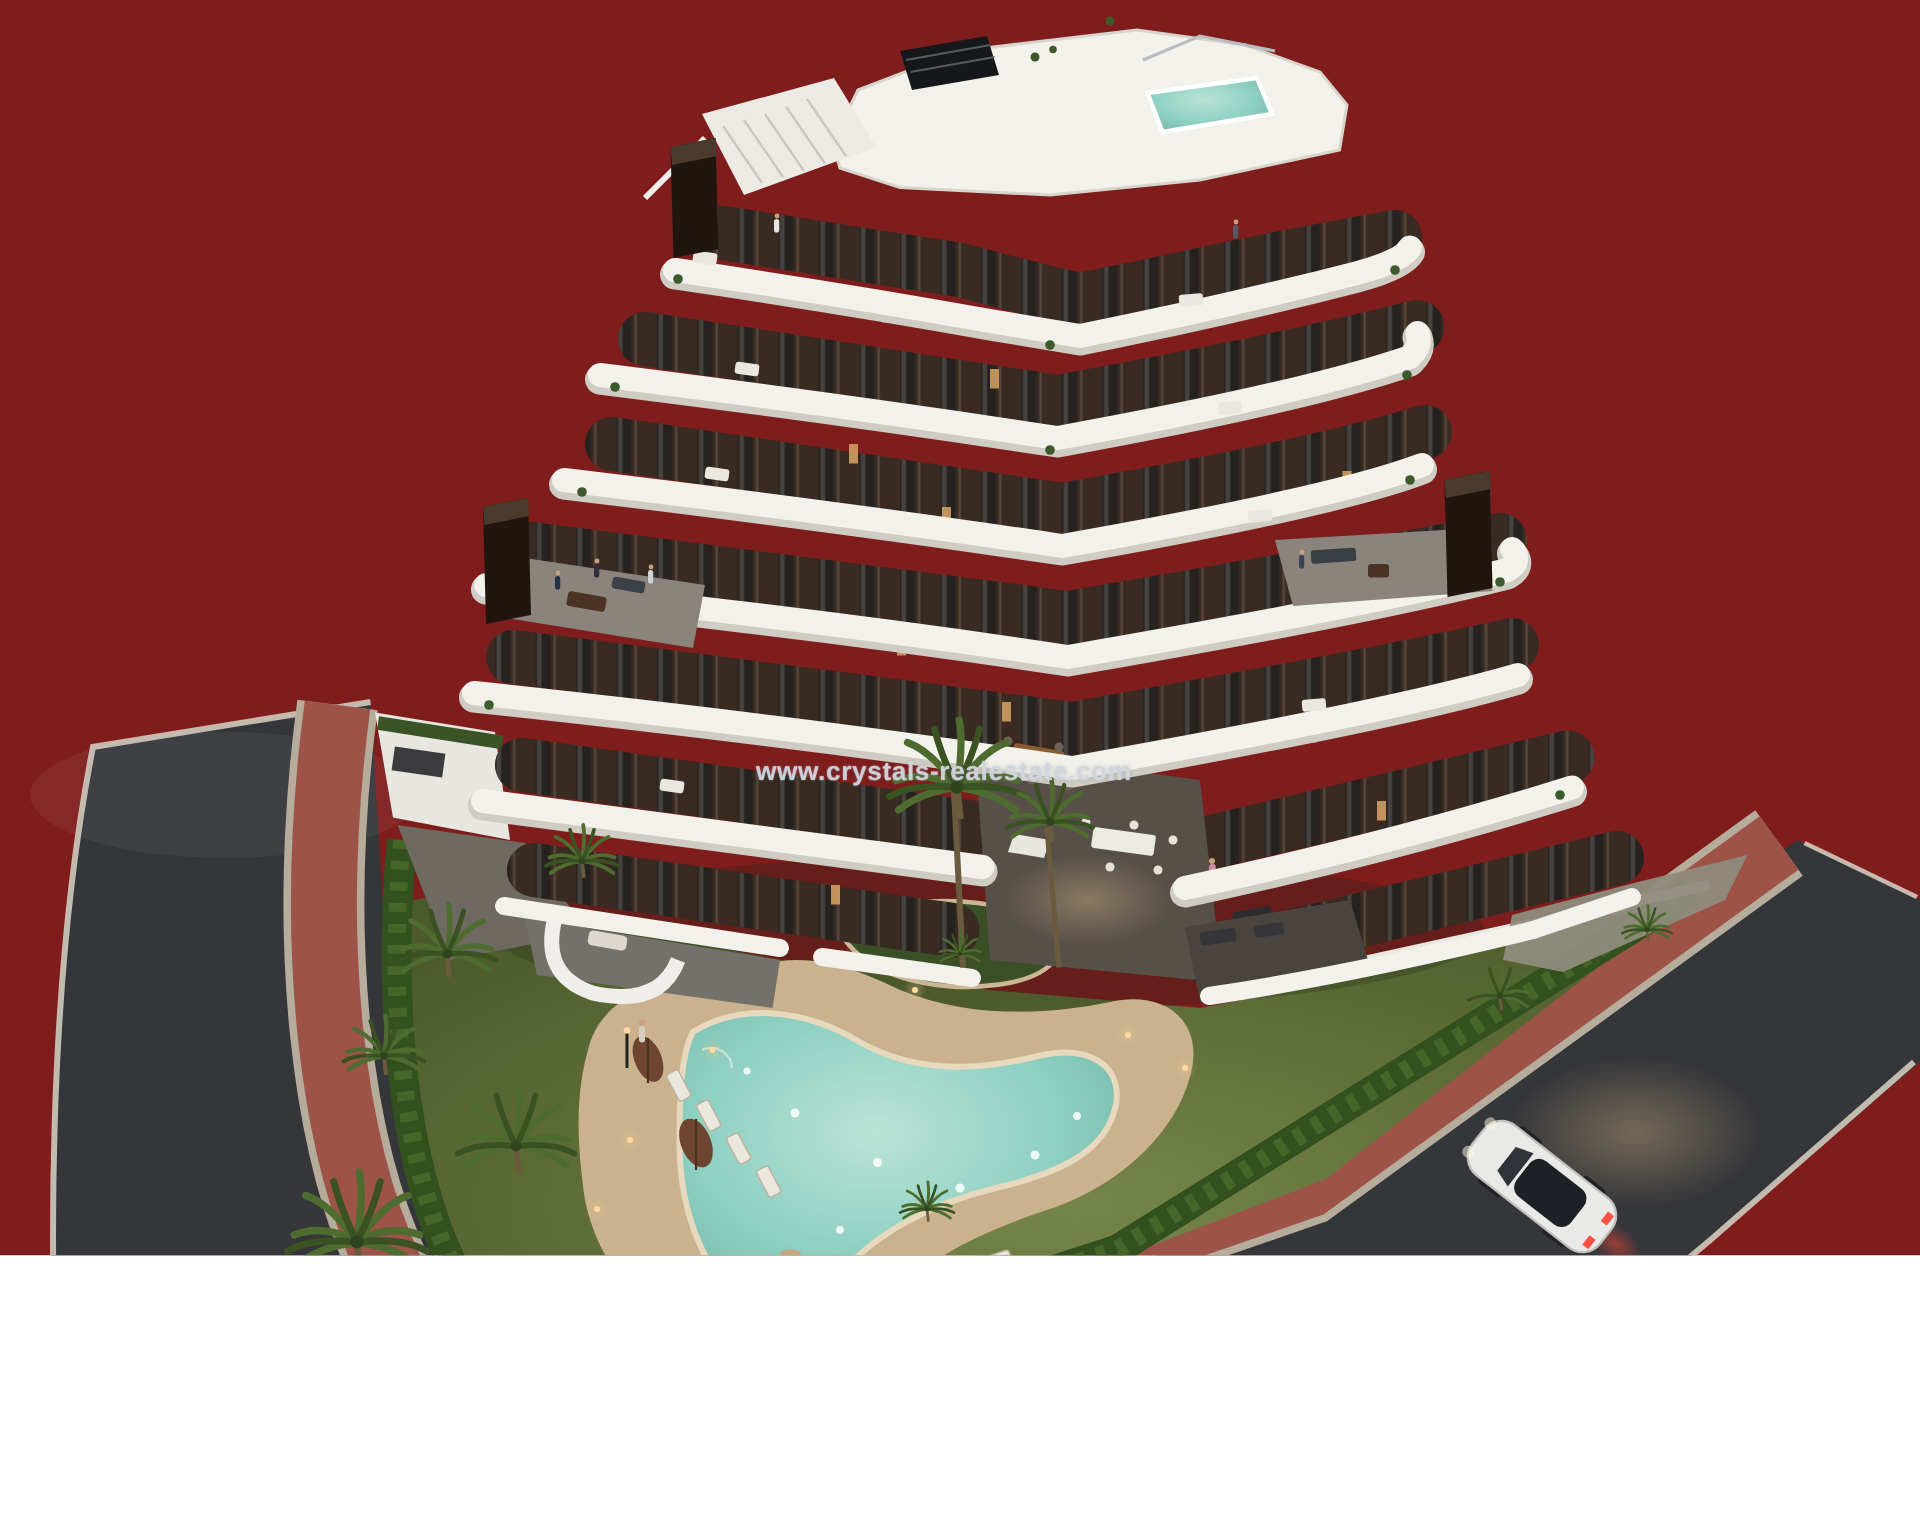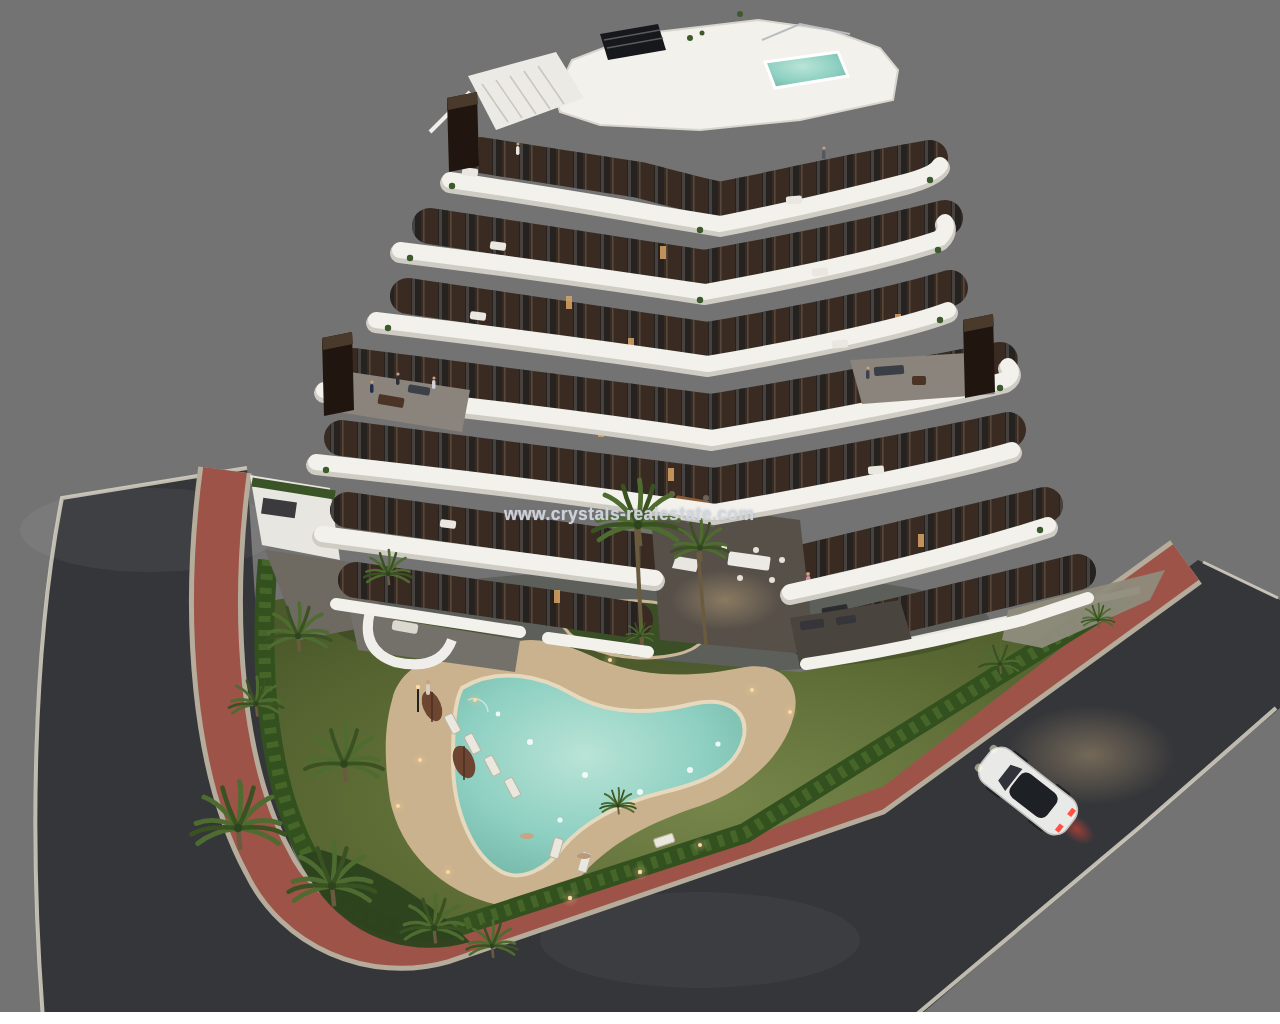--- a/index.html
+++ b/index.html
@@ -1,16 +1,16 @@
 <!DOCTYPE html>
 <html><head>
 <meta charset="utf-8">
 <style>
   html,body{margin:0;padding:0;background:#ffffff;}
-  .canvas{position:relative;width:1280px;height:1012px;background:#737373;overflow:hidden;
+  .canvas{position:relative;width:1280px;height:837px;background:#7f1d1d;overflow:hidden;
           font-family:"Liberation Sans", sans-serif;}
   .scene-svg{position:absolute;left:0;top:0;}
   .watermark{position:absolute;left:504px;top:504px;width:280px;
              font-family:"Liberation Sans", sans-serif;
              font-size:17.5px;font-weight:bold;letter-spacing:.4px;
              color:rgba(206,211,219,.92);
              text-shadow:0 0 1px rgba(255,255,255,.55), 0 0 3px rgba(90,95,105,.35);
              white-space:nowrap;user-select:none;}
 </style>
 </head>

